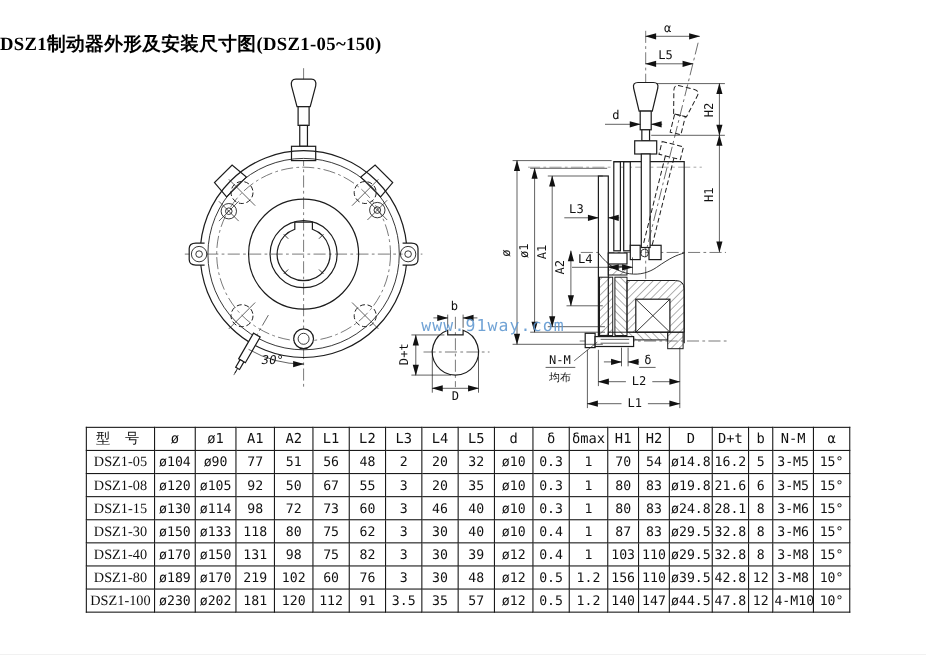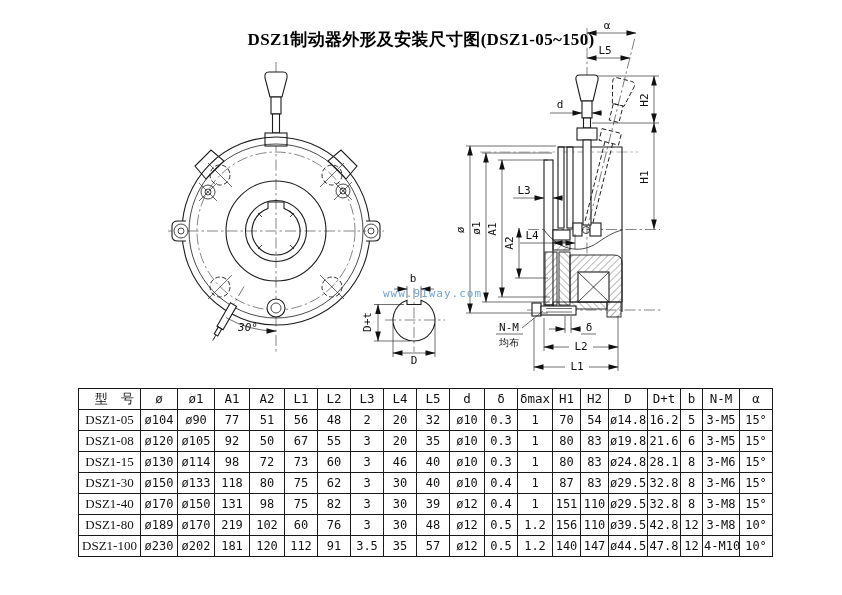--- a/index.html
+++ b/index.html
@@ -1,22 +1,22 @@
 <!DOCTYPE html>
 <html><head>
 <meta charset="utf-8">
 <style>
   html,body { margin:0; padding:0; background:#e8e8e8; }
   .page { position:relative; width:842px; height:595px; background:#ffffff; margin:0 auto;
           font-family:"Liberation Sans", sans-serif; overflow:hidden; }
-  .title { position:absolute; top:28px; left:0; right:0; text-align:center;
+  .title { position:absolute; top:28px; left:0; right:0; 
            font-family:"Liberation Serif", serif; font-size:17px; font-weight:600;
            color:#000; letter-spacing:0.3px; }
   .watermark { position:absolute; left:383px; top:287px;
-               font-family:"DejaVu Sans Mono", monospace; font-size:11px;
+               font-family:"DejaVu Sans Mono", monospace; font-size:15px;
                color:#5E97D0; opacity:0.88; letter-spacing:1px; }
   svg.drawing { position:absolute; left:0; top:0; }
 
   
   .ol  { fill:none; stroke:#1c1c1c; stroke-width:1.1; }   
   .olw { fill:#fff; stroke:#1c1c1c; stroke-width:1.1; }   
   .ol2 { fill:none; stroke:#1c1c1c; stroke-width:0.8; }
   .thin{ fill:none; stroke:#222;    stroke-width:0.65; }  
   .cl  { fill:none; stroke:#444;    stroke-width:0.65; stroke-dasharray:11 3 2.5 3; }
   .clg { fill:none; stroke:#9a9a9a; stroke-width:0.8;  stroke-dasharray:11 3 2.5 3; }
@@ -29,21 +29,21 @@
   
   .dim-table { position:absolute; left:78px; top:388px; }
   .dim-table table { border-collapse:collapse; table-layout:fixed; width:690px; }
   .dim-table th, .dim-table td {
       border:1px solid #1a1a1a; height:20px; line-height:20px; padding:0 1px;
       text-align:center; font-family:"DejaVu Sans Mono", monospace; font-size:12px;
       font-weight:normal; color:#111; overflow:hidden; white-space:nowrap; }
   .dim-table th { font-size:12.5px; }
   .dim-table td:first-child, .dim-table th:first-child {
       font-family:"Liberation Serif", serif; font-size:13px; }
-  .dim-table th:first-child { letter-spacing:5px;text-align:right; }
+  .dim-table th:first-child { letter-spacing:5px; }
 </style>
 </head>
 <body>
 
 <div class="page">
 
   <div class="title">DSZ1制动器外形及安装尺寸图(DSZ1-05~150)</div>
 
   <svg class="drawing" width="842" height="385" viewBox="0 0 842 385">
     <defs>
@@ -421,21 +421,21 @@
             <td>131</td>
             <td>98</td>
             <td>75</td>
             <td>82</td>
             <td>3</td>
             <td>30</td>
             <td>39</td>
             <td>ø12</td>
             <td>0.4</td>
             <td>1</td>
-            <td>151</td>
+            <td>103</td>
             <td>110</td>
             <td>ø29.5</td>
             <td>32.8</td>
             <td>8</td>
             <td>3-M8</td>
             <td>15°</td>
           </tr>
           <tr>
             <td>DSZ1-80</td>
             <td>ø189</td>

